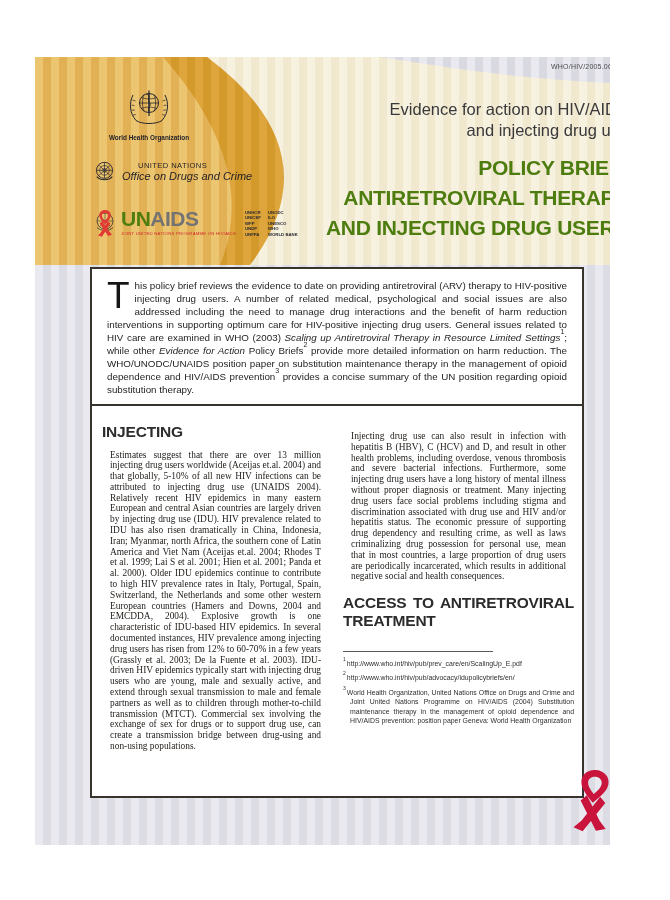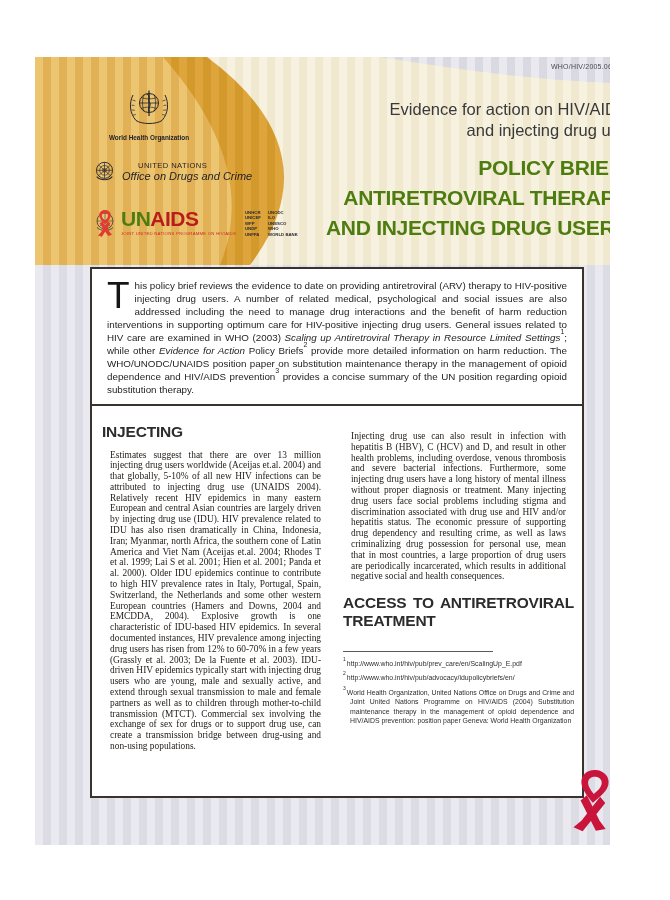--- a/index.html
+++ b/index.html
@@ -19,21 +19,21 @@
   
   .who-block{position:absolute;left:58px;top:30px;width:112px;text-align:center;}
   .who-block .who-name{font-size:6.4px;color:#23232c;margin-top:1px;font-weight:bold;}
   .unodc-block{position:absolute;left:58px;top:103px;display:flex;align-items:center;gap:6px;}
   .unodc-lines{color:#1f1f26;}
   .unodc-l1{font-size:7.6px;letter-spacing:.4px;margin-left:16px;}
   .unodc-l2{font-size:11px;font-style:italic;}
   .unaids-block{position:absolute;left:58px;top:151px;display:flex;align-items:flex-start;gap:4px;}
   .unaids-word{font-size:21px;font-weight:bold;letter-spacing:-.5px;line-height:22px;}
   .unaids-word .un{color:#4d7c0f;}
-  .unaids-word .aids{color:#b91c1c;margin-top:32px;}
+  .unaids-word .aids{color:#737373;margin-top:32px;}
   .unaids-tag{font-size:4.3px;color:#cf2a2a;letter-spacing:.2px;margin-top:1px;}
   .cosponsors{display:flex;gap:7px;margin-left:5px;margin-top:2px;}
   .cosponsors div{font-size:4.3px;line-height:5.4px;color:#2a2a30;white-space:pre-line;font-weight:bold;}
   
   .content-box{position:absolute;left:90px;top:267px;width:494px;height:531px;background:#ffffff;
                border:2px solid #38332c;box-sizing:border-box;}
   .intro{padding:10px 15px 8px 15px;border-bottom:2px solid #38332c;
          font-size:9.8px;line-height:13px;text-align:justify;color:#1e1e1e;}
   .dropcap{float:left;font-size:37px;line-height:29px;padding:2px 5px 0 0;color:#151515;}
   .intro sup{font-size:7px;position:relative;top:-3px;line-height:0;}

